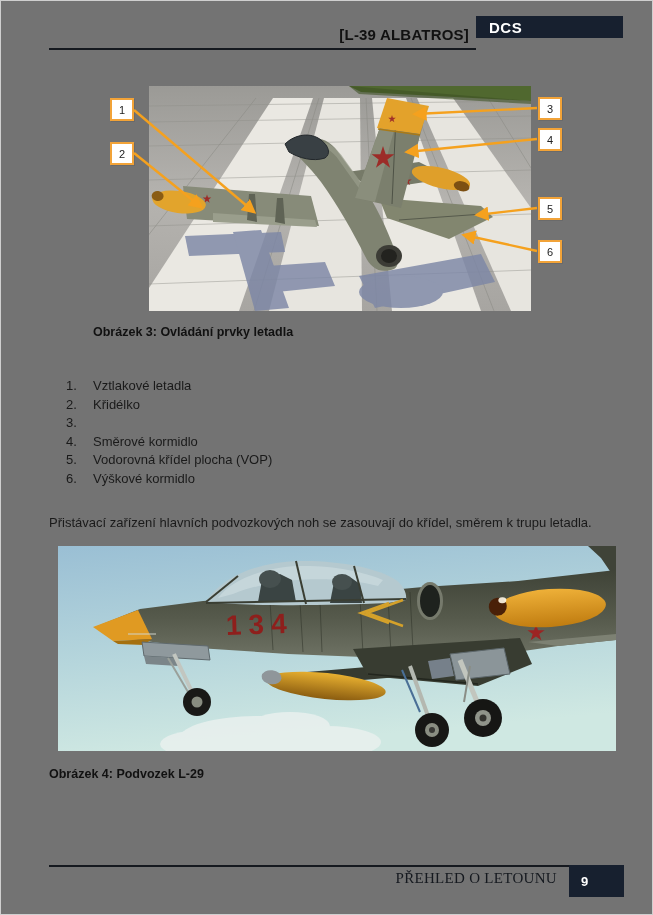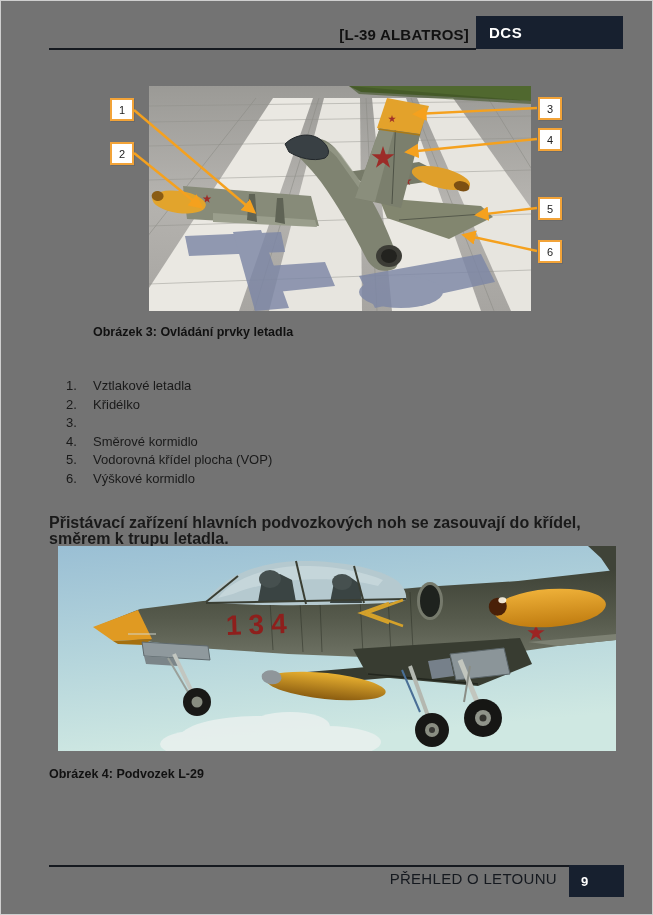--- a/index.html
+++ b/index.html
@@ -7,21 +7,21 @@
     position:relative;width:653px;height:915px;background:#737373;
     border:1px solid #cfcfcf;box-sizing:border-box;overflow:hidden;
     font-family:"Liberation Sans",sans-serif;color:#1a1a1a;
   }
   
   .header-title{
     position:absolute;left:0;top:25px;width:468px;text-align:right;
     font-size:15px;font-weight:bold;color:#111;letter-spacing:0.2px;
   }
   .header-badge{
-    position:absolute;left:475px;top:15px;width:147px;height:33px;
+    position:absolute;left:475px;top:15px;width:147px;height:22px;
     background:#17202f;color:#ffffff;display:flex;align-items:center;
     padding-left:13px;box-sizing:border-box;font-size:15px;font-weight:bold;
     letter-spacing:0.5px;
   }
   .header-rule{position:absolute;left:48px;top:47px;width:427px;height:2px;background:#15191f;}
   
   .fig3{position:absolute;left:0;top:85px;width:653px;height:225px;}
   .fig3 .photo{position:absolute;left:148px;top:0;width:382px;height:225px;}
   .callout{
     position:absolute;width:24px;height:23px;background:#ffffff;
@@ -32,29 +32,29 @@
   .co1{left:109px;top:12px;} .co2{left:109px;top:56px;}
   .co3{left:537px;top:11px;} .co4{left:537px;top:42px;}
   .co5{left:537px;top:111px;} .co6{left:537px;top:154px;}
   .arrows{position:absolute;left:0;top:0;width:653px;height:225px;pointer-events:none;}
   
   .caption{position:absolute;left:48px;font-size:12.5px;font-weight:bold;color:#111;}
   .cap3{top:324px;margin-left:44px;} .cap4{top:766px;}
   .plist{position:absolute;left:65px;top:376px;font-size:13px;}
   .plist .row{display:flex;height:18.6px;line-height:18.6px;}
   .plist .num{width:27px;}
-  .para{position:absolute;left:48px;top:514px;width:565px;font-size:16px;line-height:16px;font-weight:bold;}
+  .para{position:absolute;left:48px;top:514px;width:565px;font-size:13px;line-height:16px;}
   
   .fig4{position:absolute;left:57px;top:545px;width:558px;height:205px;}
   .fig4 svg{display:block;}
   
   .footer-rule{position:absolute;left:48px;top:864px;width:520px;height:2px;background:#15191f;}
   .footer-section{
     position:absolute;left:0;top:869px;width:556px;text-align:right;
-    font-size:15px;color:#15191f;letter-spacing:0.3px;
+    font-size:15px;color:#15191f;letter-spacing:0.3px;font-family:Liberation Serif, serif;
   }
   .footer-pagebox{
     position:absolute;left:568px;top:864px;width:55px;height:32px;
     background:#17202f;color:#fff;font-size:13px;font-weight:bold;
     display:flex;align-items:center;padding-left:12px;box-sizing:border-box;
   }
 </style>
 </head>
 <body>
 

